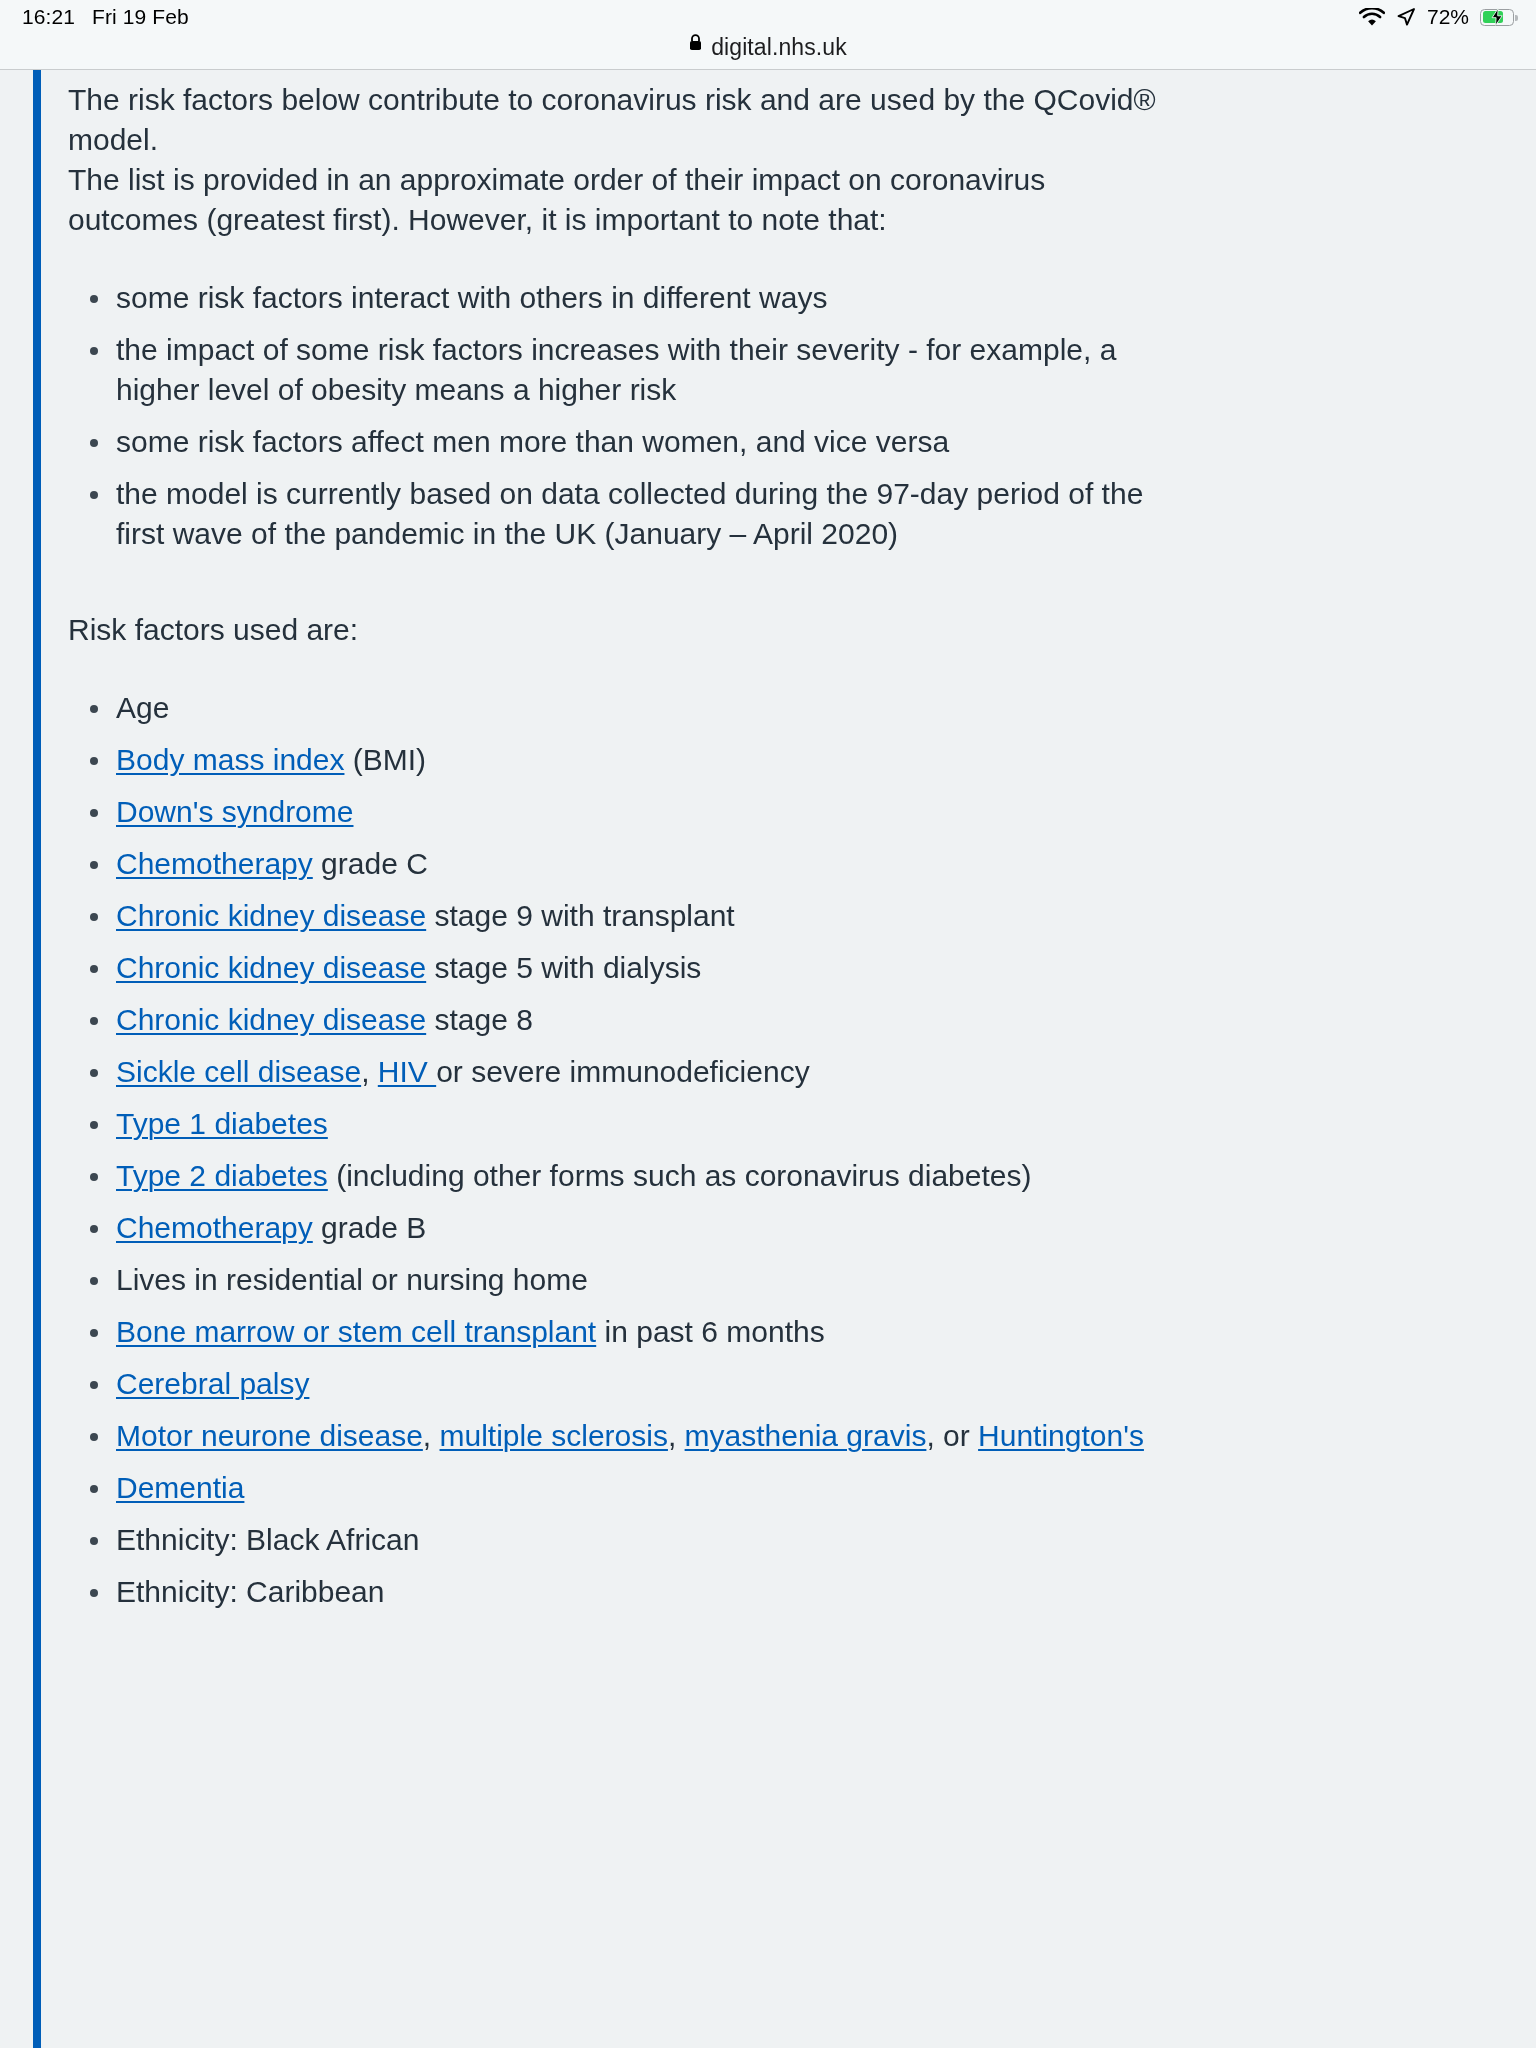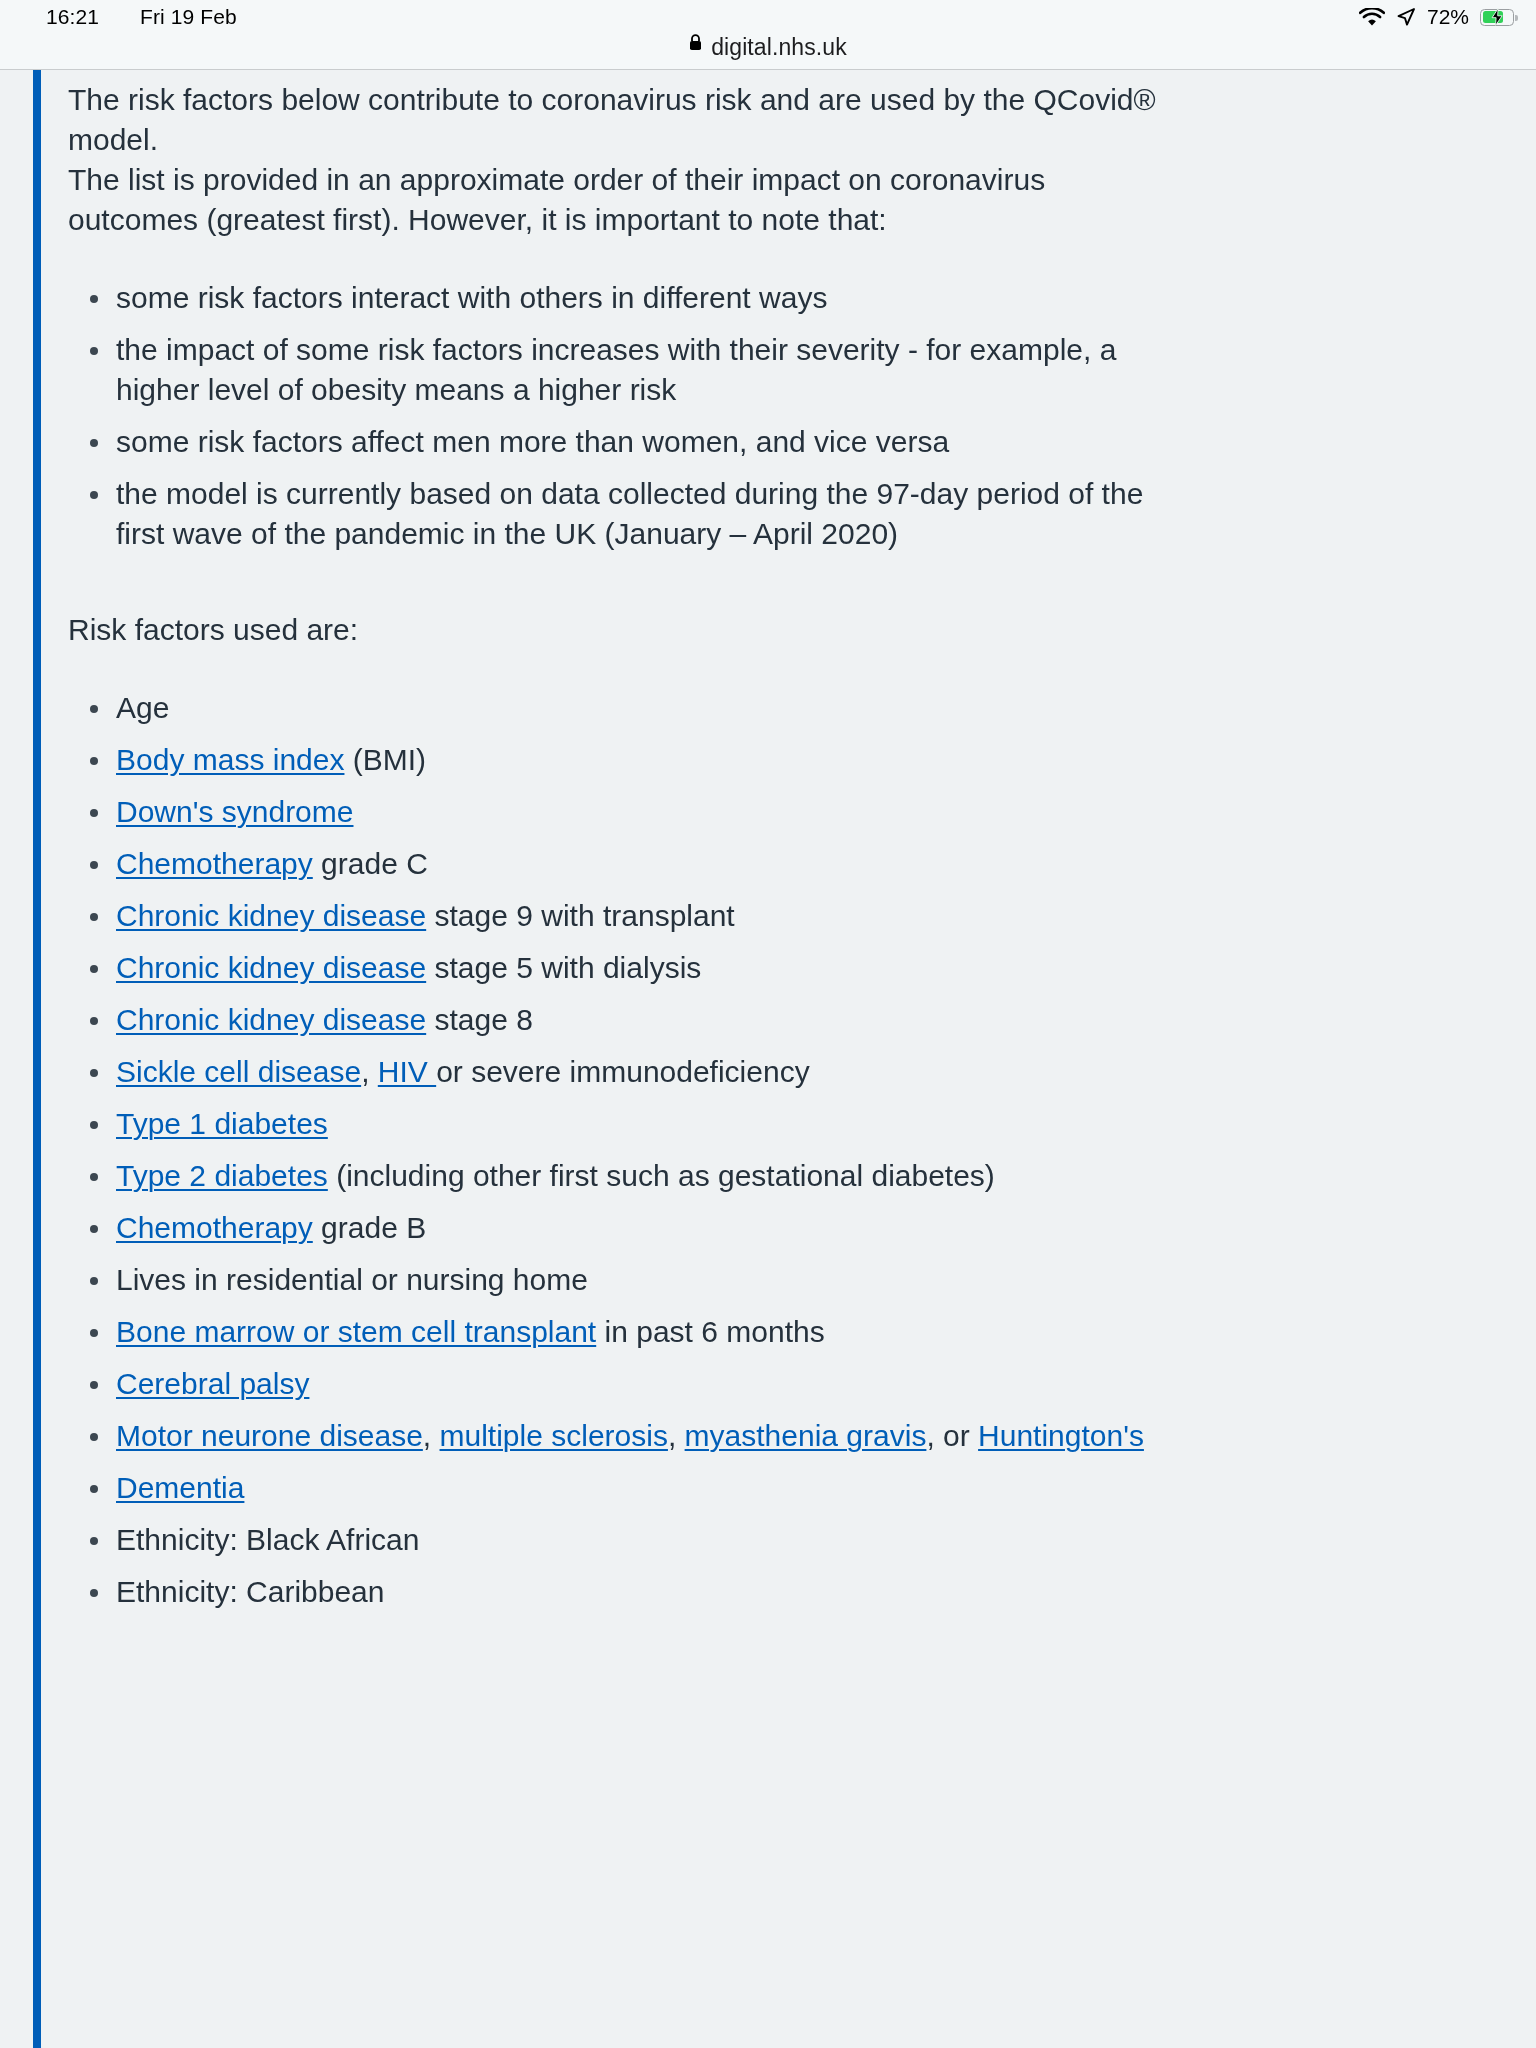--- a/index.html
+++ b/index.html
@@ -14,21 +14,21 @@
   .statusbar{
     position:relative;
     height:34px;
     background:#f5f8f9;
     display:flex;
     align-items:center;
     padding:0 22px 0 22px;
   }
   .sb-left{ display:flex; align-items:baseline; gap:17px; }
   .sb-time, .sb-date{
-    font-size:21px; color:#000; font-weight:400; letter-spacing:.1px;margin-left:24px;
+    font-size:21px; color:#000; font-weight:400; letter-spacing:.1px;
   }
   .sb-right{
     position:absolute; right:22px; top:0; height:34px;
     display:flex; align-items:center; gap:11px;
   }
   .wifi-icon{ width:26px; height:19px; position:relative; display:block; }
   .loc-icon{ width:20px; height:20px; display:block; }
   .sb-batt-pct{ font-size:21px; color:#000; }
   .batt{
     position:relative; width:34px; height:17px;
@@ -180,21 +180,21 @@
     <ul class="bullets factors" id="factors-list">
         <li><span>Age</span></li>
         <li><a class="link" href="#">Body mass index</a><span> (BMI)</span></li>
         <li><a class="link" href="#">Down's syndrome</a></li>
         <li><a class="link" href="#">Chemotherapy</a><span> grade C</span></li>
         <li><a class="link" href="#">Chronic kidney disease</a><span> stage 9 with transplant</span></li>
         <li><a class="link" href="#">Chronic kidney disease</a><span> stage 5 with dialysis</span></li>
         <li><a class="link" href="#">Chronic kidney disease</a><span> stage 8</span></li>
         <li><a class="link" href="#">Sickle cell disease</a><span>, </span><a class="link" href="#">HIV </a><span>or severe immunodeficiency</span></li>
         <li><a class="link" href="#">Type 1 diabetes</a></li>
-        <li><a class="link" href="#">Type 2 diabetes</a><span> (including other first such as gestational diabetes)</span></li>
+        <li><a class="link" href="#">Type 2 diabetes</a><span> (including other forms such as coronavirus diabetes)</span></li>
         <li><a class="link" href="#">Chemotherapy</a><span> grade B</span></li>
         <li><span>Lives in residential or nursing home</span></li>
         <li><a class="link" href="#">Bone marrow or stem cell transplant</a><span> in past 6 months</span></li>
         <li><a class="link" href="#">Cerebral palsy</a></li>
         <li><a class="link" href="#">Motor neurone disease</a><span>, </span><a class="link" href="#">multiple sclerosis</a><span>, </span><a class="link" href="#">myasthenia gravis</a><span>, or </span><a class="link" href="#">Huntington's</a></li>
         <li><a class="link" href="#">Dementia</a></li>
         <li><span>Ethnicity: Black African</span></li>
         <li><span>Ethnicity: Caribbean</span></li>
       </ul>
 

